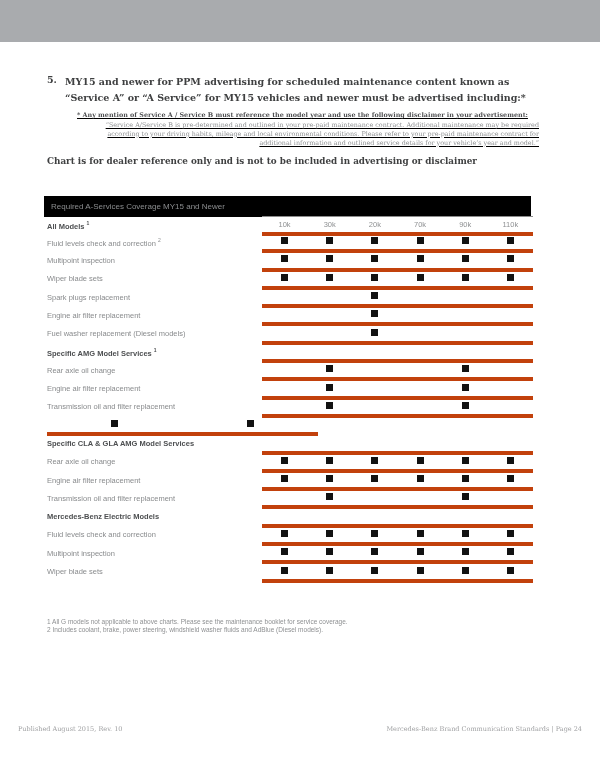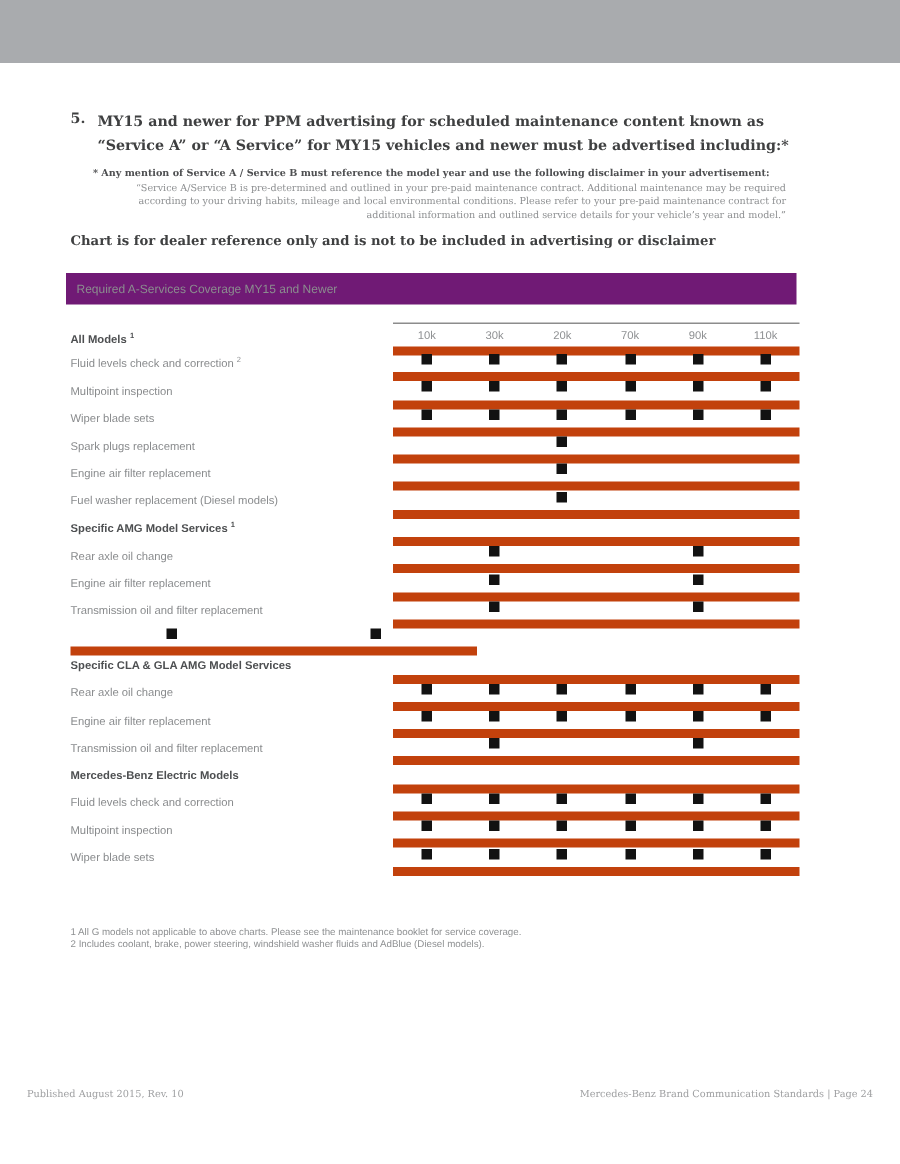--- a/index.html
+++ b/index.html
@@ -7,38 +7,38 @@
     width:600px;height:776px;position:relative;background:#ffffff;
     font-family:"Liberation Sans",sans-serif;overflow:hidden;
   }
   .topbar{position:absolute;top:0;left:0;width:600px;height:42px;background:#a9abae;}
   .serif{font-family:"DejaVu Serif","Liberation Serif",serif;}
 
   .heading{position:absolute;top:74px;left:47px;width:500px;color:#3f4041;}
   .heading-num{position:absolute;left:0;top:0;font-weight:bold;font-size:9.5px;}
   .heading-text{display:block;margin-left:18px;font-weight:bold;font-size:9.5px;line-height:16px;width:482px;}
 
-  .footnote{position:absolute;top:111px;left:62px;width:462px;}
+  .footnote{position:absolute;top:111px;left:77px;width:462px;text-decoration:underline;}
   .footnote-bold{font-weight:bold;font-size:6.4px;color:#4e4f51;line-height:9px;}
   .footnote-body{font-size:6.4px;color:#8e9092;line-height:8.8px;margin-top:1px;text-align:right;}
 
   .chart-note{position:absolute;top:156px;left:47px;width:500px;font-weight:bold;font-size:8.8px;color:#3f4041;}
 
   .section-bar{
-    position:absolute;top:182px;left:44px;width:487px;height:21px;background:#701a75;
+    position:absolute;top:196px;left:44px;width:487px;height:21px;background:#000000;
     font-size:8px;color:#8b8d8f;line-height:21px;padding-left:7px;box-sizing:border-box;
   }
 
   .svc-table{position:absolute;top:218px;left:47px;width:486px;}
   .t-row{display:flex;align-items:center;height:18.3px;}
   .t-row.header-row{height:15px;}
   .t-label{width:215px;font-size:7.5px;color:#898b8d;flex:none;}
   .t-label sup{font-size:5px;}
   .t-row.section .t-label,.header-row .t-label{font-weight:bold;color:#4d4f51;}
-  .t-cols{width:271px;flex:none;display:flex;height:100%;align-items:center;border-bottom:6px solid #c2410c;justify-content:space-between;}
+  .t-cols{width:271px;flex:none;display:flex;height:100%;align-items:center;border-bottom:4px solid #c2410c;justify-content:space-between;}
   .header-row .t-cols{border-top:1px solid #8c8c8c;}
   .t-cell{width:16.666%;text-align:center;font-size:7.5px;color:#8f9193;}
   .square{display:inline-block;width:7px;height:7px;background:#121212;vertical-align:middle;}
 
   .table-footnotes{position:absolute;top:618px;left:47px;width:480px;font-size:6.5px;color:#8e9092;line-height:8.2px;}
 
   .pagefooter{position:absolute;top:725px;left:18px;right:18px;font-size:6.5px;color:#9fa0a2;}
   .pf-left{float:left;}
   .pf-right{float:right;}
 </style>

